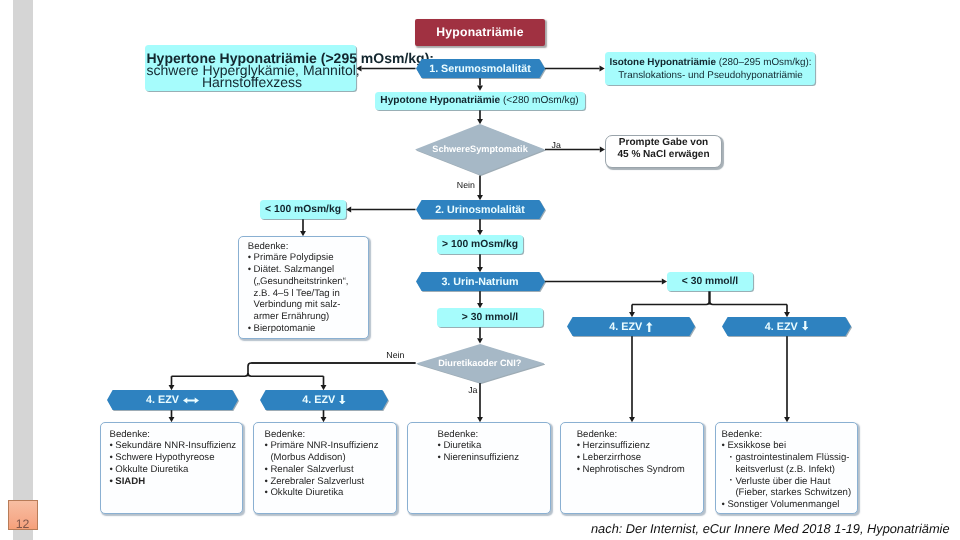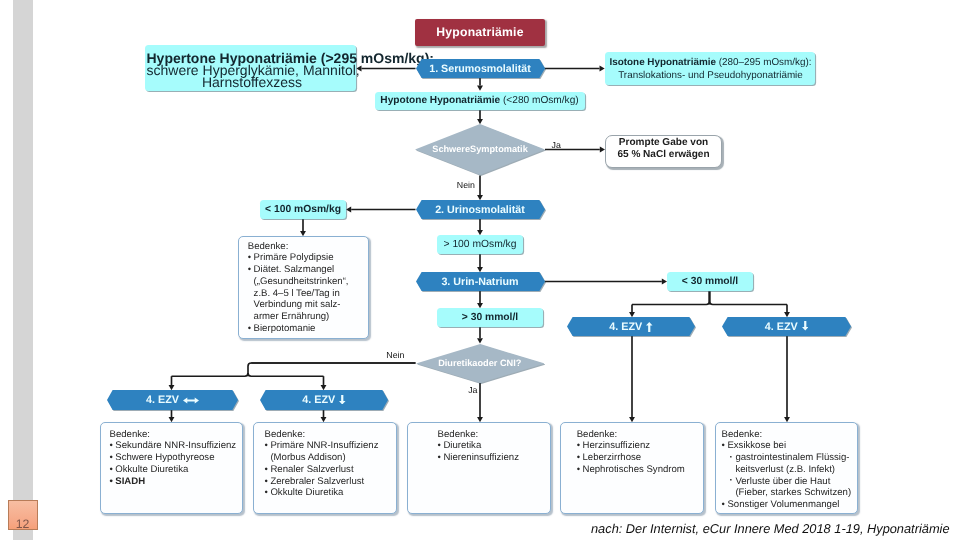--- a/index.html
+++ b/index.html
@@ -122,33 +122,33 @@
 <div class="hexwrap" style="left:415px;top:124px;width:130px;height:51px">
       <svg class="hexbg" width="130" height="51" viewBox="0 0 130 51">
         <path d="M 65,0 L 130,25.5 L 65,51 L 0,25.5 Z" fill="#a6b8c6"></path>
       </svg>
       <div class="diatext">
         <span>Schwere</span>
         <span>Symptomatik</span>
       </div>
     </div>
 <div class="node whitebox" style="left:605px;top:135px;width:117px;height:33px">
-      <div style="font-size:10.05px;line-height:11.5px;font-weight:bold;position:relative;top:1px"><span>Prompte Gabe von</span><br><span>65 % NaCl erwägen</span></div>
+      <div style="font-size:10.05px;line-height:11.5px;font-weight:bold;position:relative;top:1px"><span>Prompte Gabe von</span><br><span>45 % NaCl erwägen</span></div>
     </div>
 <div class="node cyan" style="left:260px;top:200px;width:86px;height:19px">
       <span style="font-size:10.3px;font-weight:bold">&lt; 100 mOsm/kg</span>
     </div>
 <div class="hexwrap" style="left:415.5px;top:200px;width:129px;height:19px">
       <svg class="hexbg" width="129" height="19" viewBox="0 0 129 19">
         <path d="M 5.6,0 L 123.4,0 L 129,9.5 L 123.4,19 L 5.6,19 L 0,9.5 Z" fill="#2e82c0"></path>
       </svg>
       <div class="hextext" style="font-size:10.7px">2. Urinosmolalität</div>
     </div>
 <div class="node cyan" style="left:437px;top:235px;width:86px;height:19px">
-      <span style="font-size:10.3px;font-weight:normal">&gt; 100 mOsm/kg</span>
+      <span style="font-size:10.3px;font-weight:bold">&gt; 100 mOsm/kg</span>
     </div>
 <div class="hexwrap" style="left:415.5px;top:272px;width:129px;height:19px">
       <svg class="hexbg" width="129" height="19" viewBox="0 0 129 19">
         <path d="M 5.6,0 L 123.4,0 L 129,9.5 L 123.4,19 L 5.6,19 L 0,9.5 Z" fill="#2e82c0"></path>
       </svg>
       <div class="hextext" style="font-size:10.7px">3. Urin-Natrium</div>
     </div>
 <div class="node cyan" style="left:667px;top:272px;width:86px;height:19px">
       <span style="font-size:10.3px;font-weight:bold">&lt; 30 mmol/l</span>
     </div>

